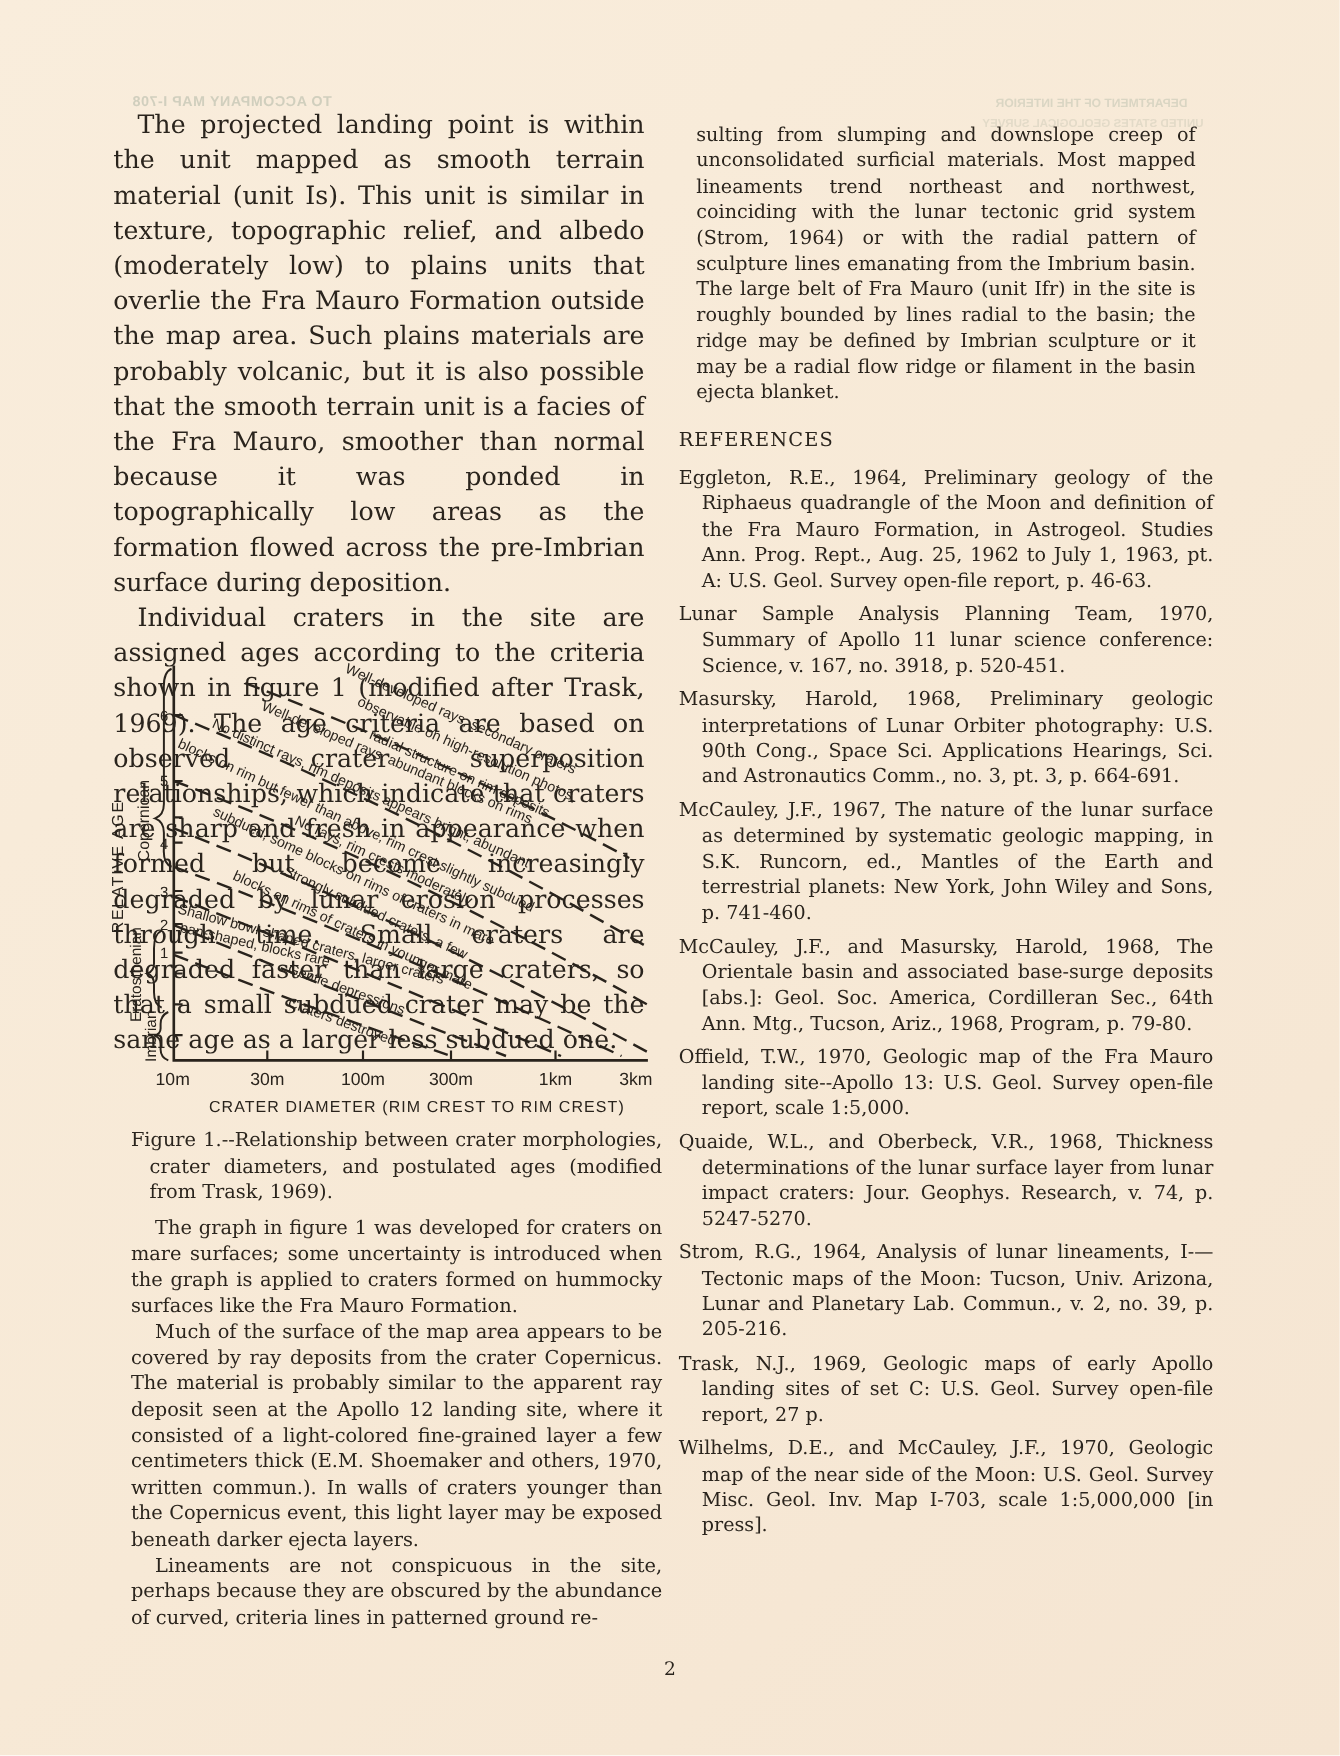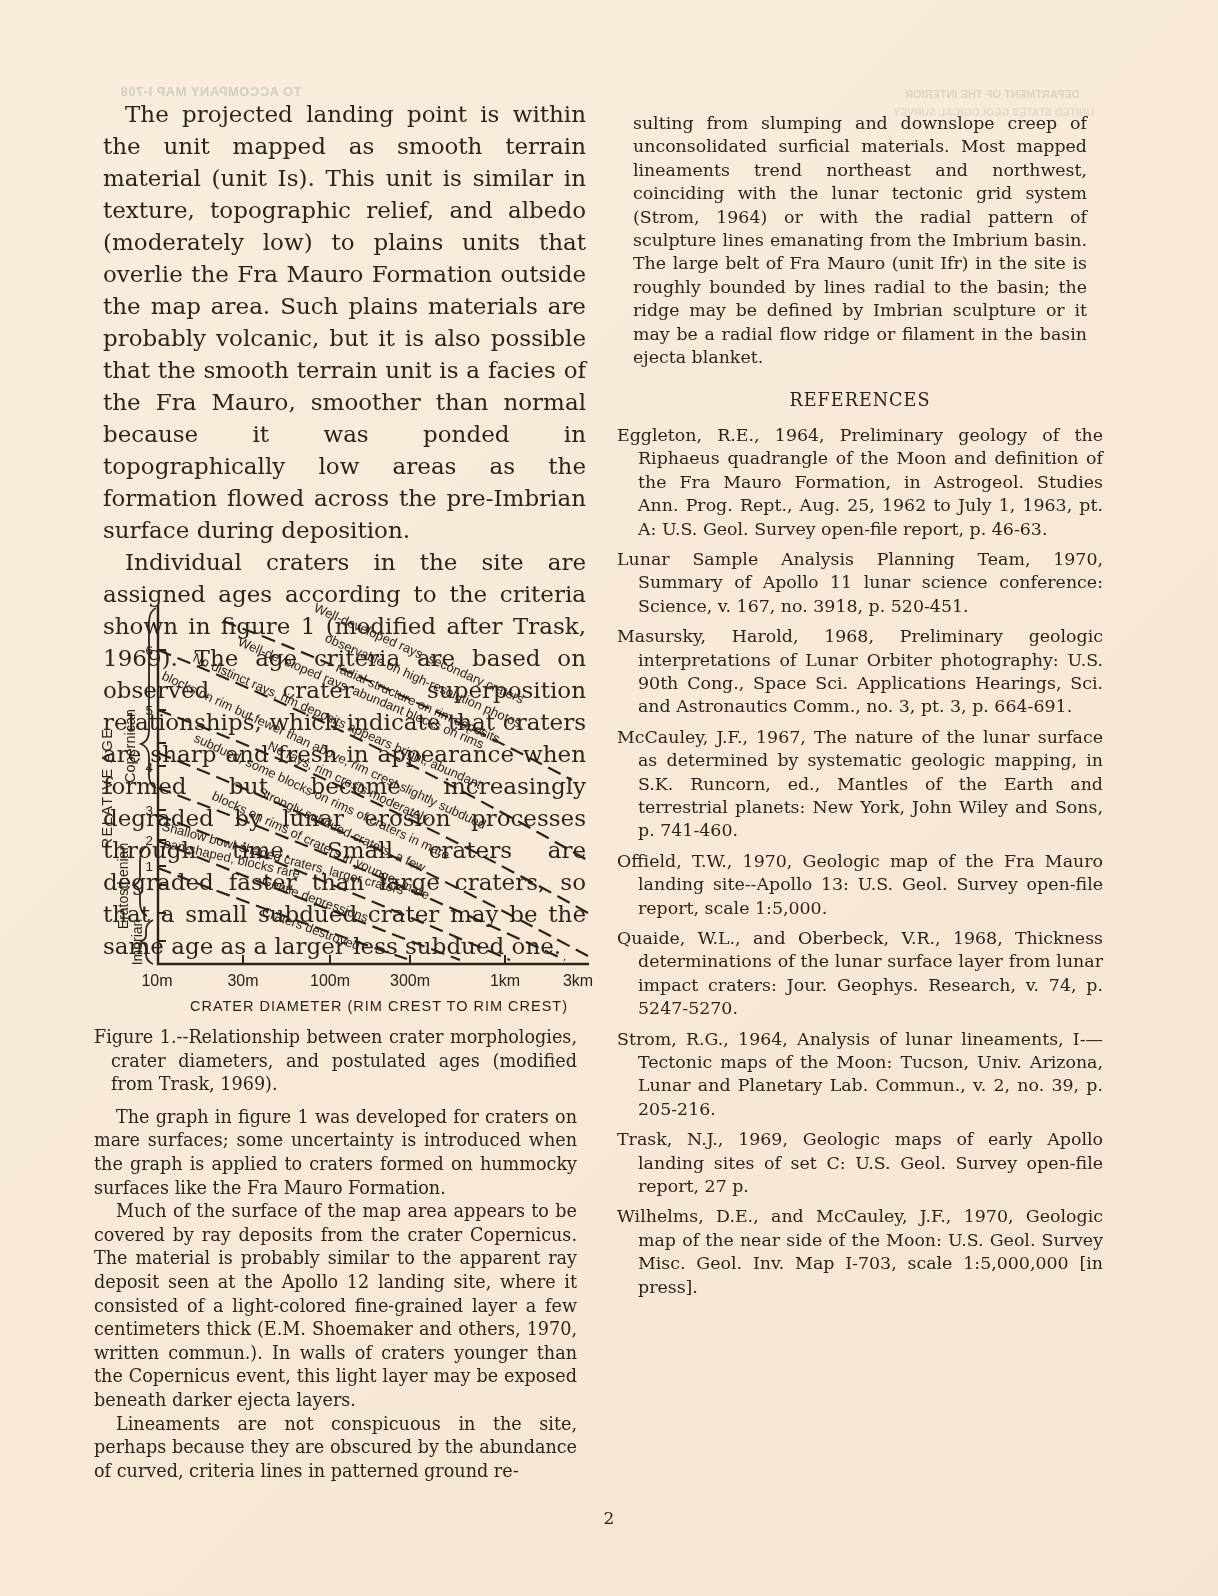--- a/index.html
+++ b/index.html
@@ -6,27 +6,27 @@
   .page{
     position:relative;
     width:1218px;height:1596px;
     background:linear-gradient(135deg,#f9eddc 0%,#f7e9d6 55%,#f5e5d2 100%);
     font-family:"DejaVu Serif","Liberation Serif",serif;
     color:#2a241d;
     overflow:hidden;
   }
   .col{position:absolute;text-align:justify;}
   .col-left{left:103px;top:98px;width:483px;font-size:23px;line-height:32px;}
-  .col-left-lower{left:94px;top:1026px;width:483px;font-size:17.6px;line-height:23.6px;}
+  .col-left-lower{left:119px;top:1026px;width:483px;font-size:17.6px;line-height:23.6px;}
   .col-right{left:617px;top:96px;width:486px;font-size:17.4px;line-height:23.4px;}
   .para{margin:0;text-indent:22px;}
   .para-noindent{margin:16px;text-indent:0;}
   .caption{margin:0 0 9px 0;padding-left:17px;text-indent:-17px;}
   .refs-heading{
-    text-align:center;margin:20px 0 11px 0;text-indent:0;
+    margin:20px 0 11px 0;text-indent:0;
     letter-spacing:1px;font-size:17.6px;
   }
   .ref{margin:0 0 7px 0;padding-left:21px;text-indent:-21px;}
   .page-number{
     position:absolute;left:0;top:1508px;width:100%;
     text-align:center;font-size:17px;
   }
   .figure-wrap{position:absolute;left:95px;top:583px;width:520px;height:442px;}
   .bleed{
     position:absolute;
@@ -129,20 +129,21 @@
     <p class="para">Lineaments are not conspicuous in the site, perhaps because they are obscured by the abundance of curved, criteria lines in patterned ground re-</p>
   </div>
 
   <div class="col col-right">
     <p class="para-noindent">sulting from slumping and downslope creep of unconsolidated surficial materials. Most mapped lineaments trend northeast and northwest, coinciding with the lunar tectonic grid system (Strom, 1964) or with the radial pattern of sculpture lines emanating from the Imbrium basin. The large belt of Fra Mauro (unit Ifr) in the site is roughly bounded by lines radial to the basin; the ridge may be defined by Imbrian sculpture or it may be a radial flow ridge or filament in the basin ejecta blanket.</p>
     <p class="refs-heading">REFERENCES</p>
     <p class="ref">Eggleton, R.E., 1964, Preliminary geology of the Riphaeus quadrangle of the Moon and definition of the Fra Mauro Formation, in Astrogeol. Studies Ann. Prog. Rept., Aug. 25, 1962 to July 1, 1963, pt. A: U.S. Geol. Survey open-file report, p. 46-63.</p>
     <p class="ref">Lunar Sample Analysis Planning Team, 1970, Summary of Apollo 11 lunar science conference: Science, v. 167, no. 3918, p. 520-451.</p>
     <p class="ref">Masursky, Harold, 1968, Preliminary geologic interpretations of Lunar Orbiter photography: U.S. 90th Cong., Space Sci. Applications Hearings, Sci. and Astronautics Comm., no. 3, pt. 3, p. 664-691.</p>
     <p class="ref">McCauley, J.F., 1967, The nature of the lunar surface as determined by systematic geologic mapping, in S.K. Runcorn, ed., Mantles of the Earth and terrestrial planets: New York, John Wiley and Sons, p. 741-460.</p>
+    <p class="ref">McCauley, J.F., and Masursky, Harold, 1968, The Orientale basin and associated base-surge deposits [abs.]: Geol. Soc. America, Cordilleran Sec., 64th Ann. Mtg., Tucson, Ariz., 1968, Program, p. 79-80.</p>
     <p class="ref">Offield, T.W., 1970, Geologic map of the Fra Mauro landing site--Apollo 13: U.S. Geol. Survey open-file report, scale 1:5,000.</p>
     <p class="ref">Quaide, W.L., and Oberbeck, V.R., 1968, Thickness determinations of the lunar surface layer from lunar impact craters: Jour. Geophys. Research, v. 74, p. 5247-5270.</p>
     <p class="ref">Strom, R.G., 1964, Analysis of lunar lineaments, I-— Tectonic maps of the Moon: Tucson, Univ. Arizona, Lunar and Planetary Lab. Commun., v. 2, no. 39, p. 205-216.</p>
     <p class="ref">Trask, N.J., 1969, Geologic maps of early Apollo landing sites of set C: U.S. Geol. Survey open-file report, 27 p.</p>
     <p class="ref">Wilhelms, D.E., and McCauley, J.F., 1970, Geologic map of the near side of the Moon: U.S. Geol. Survey Misc. Geol. Inv. Map I-703, scale 1:5,000,000 [in press].</p>
   </div>
 
   <div class="page-number">2</div>
 
 </div>

